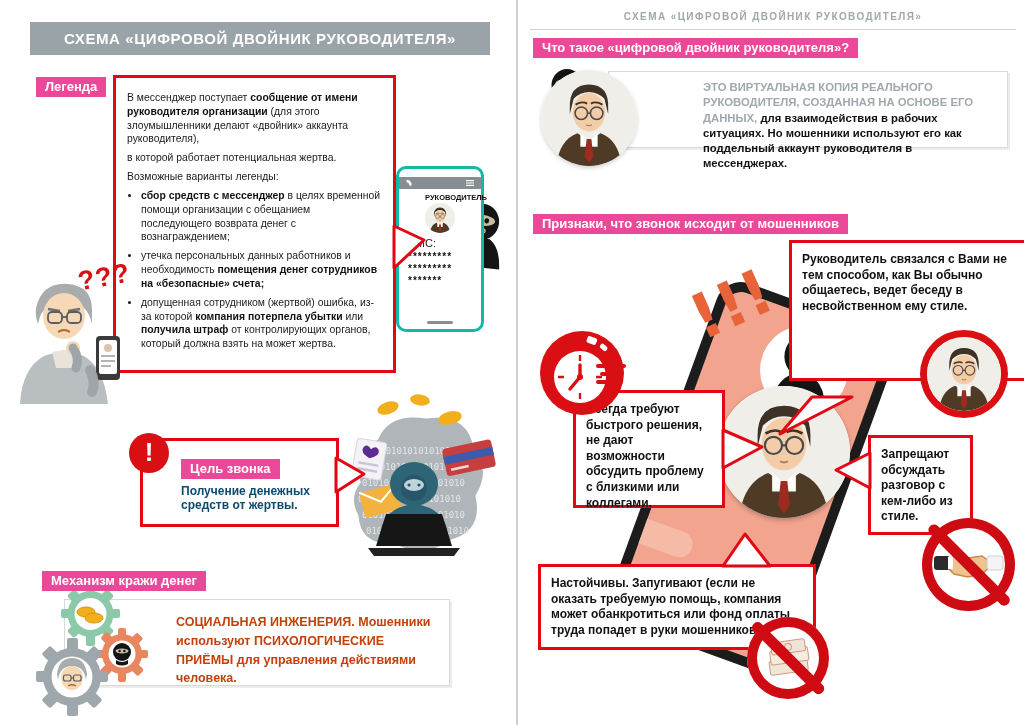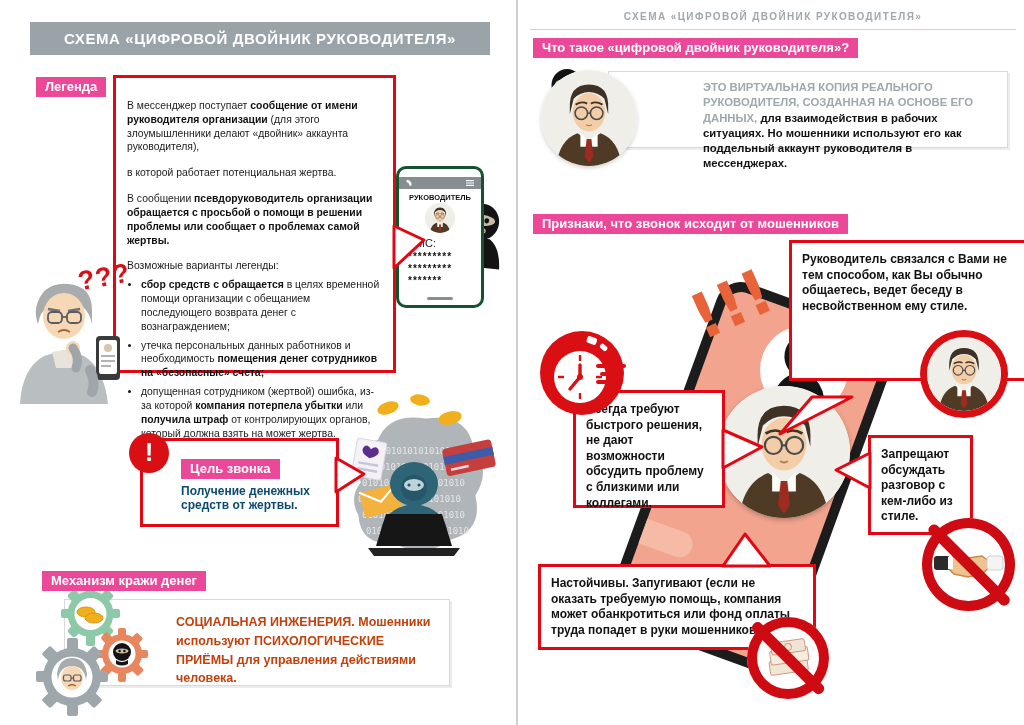--- a/index.html
+++ b/index.html
@@ -10,26 +10,26 @@
             font-size:13px; padding:2px 9px 3px; white-space:nowrap; z-index:4; }
   .redbox { position:absolute; border:3px solid #E30613; background:#fff; z-index:7; }
   .boldtxt { font-weight:bold; color:#111; }
 
   
   #lp-header { position:absolute; left:30px; top:22px; width:460px; height:33px;
                background:#9AA3A7; color:#fff; font-weight:bold; font-size:15px;
                letter-spacing:.6px; text-align:center; line-height:33px; z-index:3; }
   #legend-box { left:113px; top:75px; width:283px; height:298px; padding:9px 11px; z-index:2;
                 font-size:10.4px; line-height:1.33; color:#1a1a1a; }
-  #legend-box p { margin:12px 0 5px; }
+  #legend-box p { margin:4px 0 5px; }
   #legend-box ul { margin:2px 0 0 14px; }
   #legend-box li { margin:0 0 5px; }
 
-  .lphone { position:absolute; left:396px; top:166px; width:88px; height:142px;
-            background:#fff; border:3px solid #14532d; border-radius:10px; z-index:3; }
+  .lphone { position:absolute; left:396px; top:166px; width:88px; height:166px;
+            background:#fff; border:3px solid #14b8a6; border-radius:10px; z-index:3;padding-left:16px; }
   .lphone-bar { position:absolute; left:0; top:8px; width:100%; height:12px; background:#878D90;
                 display:flex; align-items:center; justify-content:space-between; padding:0 6px; }
   .lphone-contact { position:absolute; top:24px; width:100%; text-align:center;
                     font-size:7.5px; font-weight:bold; color:#111; }
   .lphone-avatar { position:absolute; left:26px; top:34px; width:30px; height:30px;
                    border-radius:50%; background:#EDEDE6; overflow:hidden; }
   .lphone-sms { position:absolute; left:9px; top:68px; font-size:11px; color:#222; }
   .lphone-stars { position:absolute; left:9px; font-size:10px; font-weight:bold;
                   letter-spacing:1px; color:#111; }
   .lphone-home { position:absolute; bottom:5px; left:50%; transform:translateX(-50%);
@@ -141,24 +141,23 @@
     </defs>
   </svg>
 
   <div id="lp-header">СХЕМА «ЦИФРОВОЙ ДВОЙНИК РУКОВОДИТЕЛЯ»</div>
 
   <div class="glabel" style="left:36px; top:77px;">Легенда</div>
 
   <div id="legend-box" class="redbox">
     <p><span>В мессенджер поступает </span><span class="boldtxt">сообщение от имени руководителя организации</span><span> (для этого злоумышленники делают «двойник» аккаунта руководителя),</span></p>
     <p><span>в которой работает потенциальная жертва.</span></p>
-    <p><span>В сообщении </span><span class="boldtxt">псевдоруководитель организации обращается с просьбой о помощи в решении проблемы или сообщает о проблемах самой жертвы.</span></p>
     <p><span>Возможные варианты легенды:</span></p>
     <ul>
-      <li><span class="boldtxt">сбор средств с обращается</span><span> в целях временной помощи организации с обещанием последующего возврата денег с вознаграждением;</span></li>
+      <li><span class="boldtxt">сбор средств с мессенджер</span><span> в целях временной помощи организации с обещанием последующего возврата денег с вознаграждением;</span></li>
       <li><span>утечка персональных данных работников и необходимость </span><span class="boldtxt">помещения денег сотрудников на «безопасные» счета;</span></li>
       <li><span>допущенная сотрудником (жертвой) ошибка, из-за которой </span><span class="boldtxt">компания потерпела убытки</span><span> или </span><span class="boldtxt">получила штраф</span><span> от контролирующих органов, который должна взять на может жертва.</span></li>
     </ul>
   </div>
 
   <div id="qmarks">???</div>
   <svg width="118" height="132" viewBox="0 0 118 132" style="position:absolute; left:6px; top:272px; z-index:2;">
     <path d="M30 36 Q36 10 62 12 Q86 14 86 38 L86 52 Q84 42 78 36 Q60 26 42 34 Q34 40 32 52 Q29 44 30 36 Z" fill="#A9ACAD"></path>
     <ellipse cx="58" cy="44" rx="21" ry="23" fill="#F6D8B6"></ellipse>
     <path d="M42 37 L54 39 M62 39 L74 37" stroke="#6F7173" stroke-width="2.4"></path>

